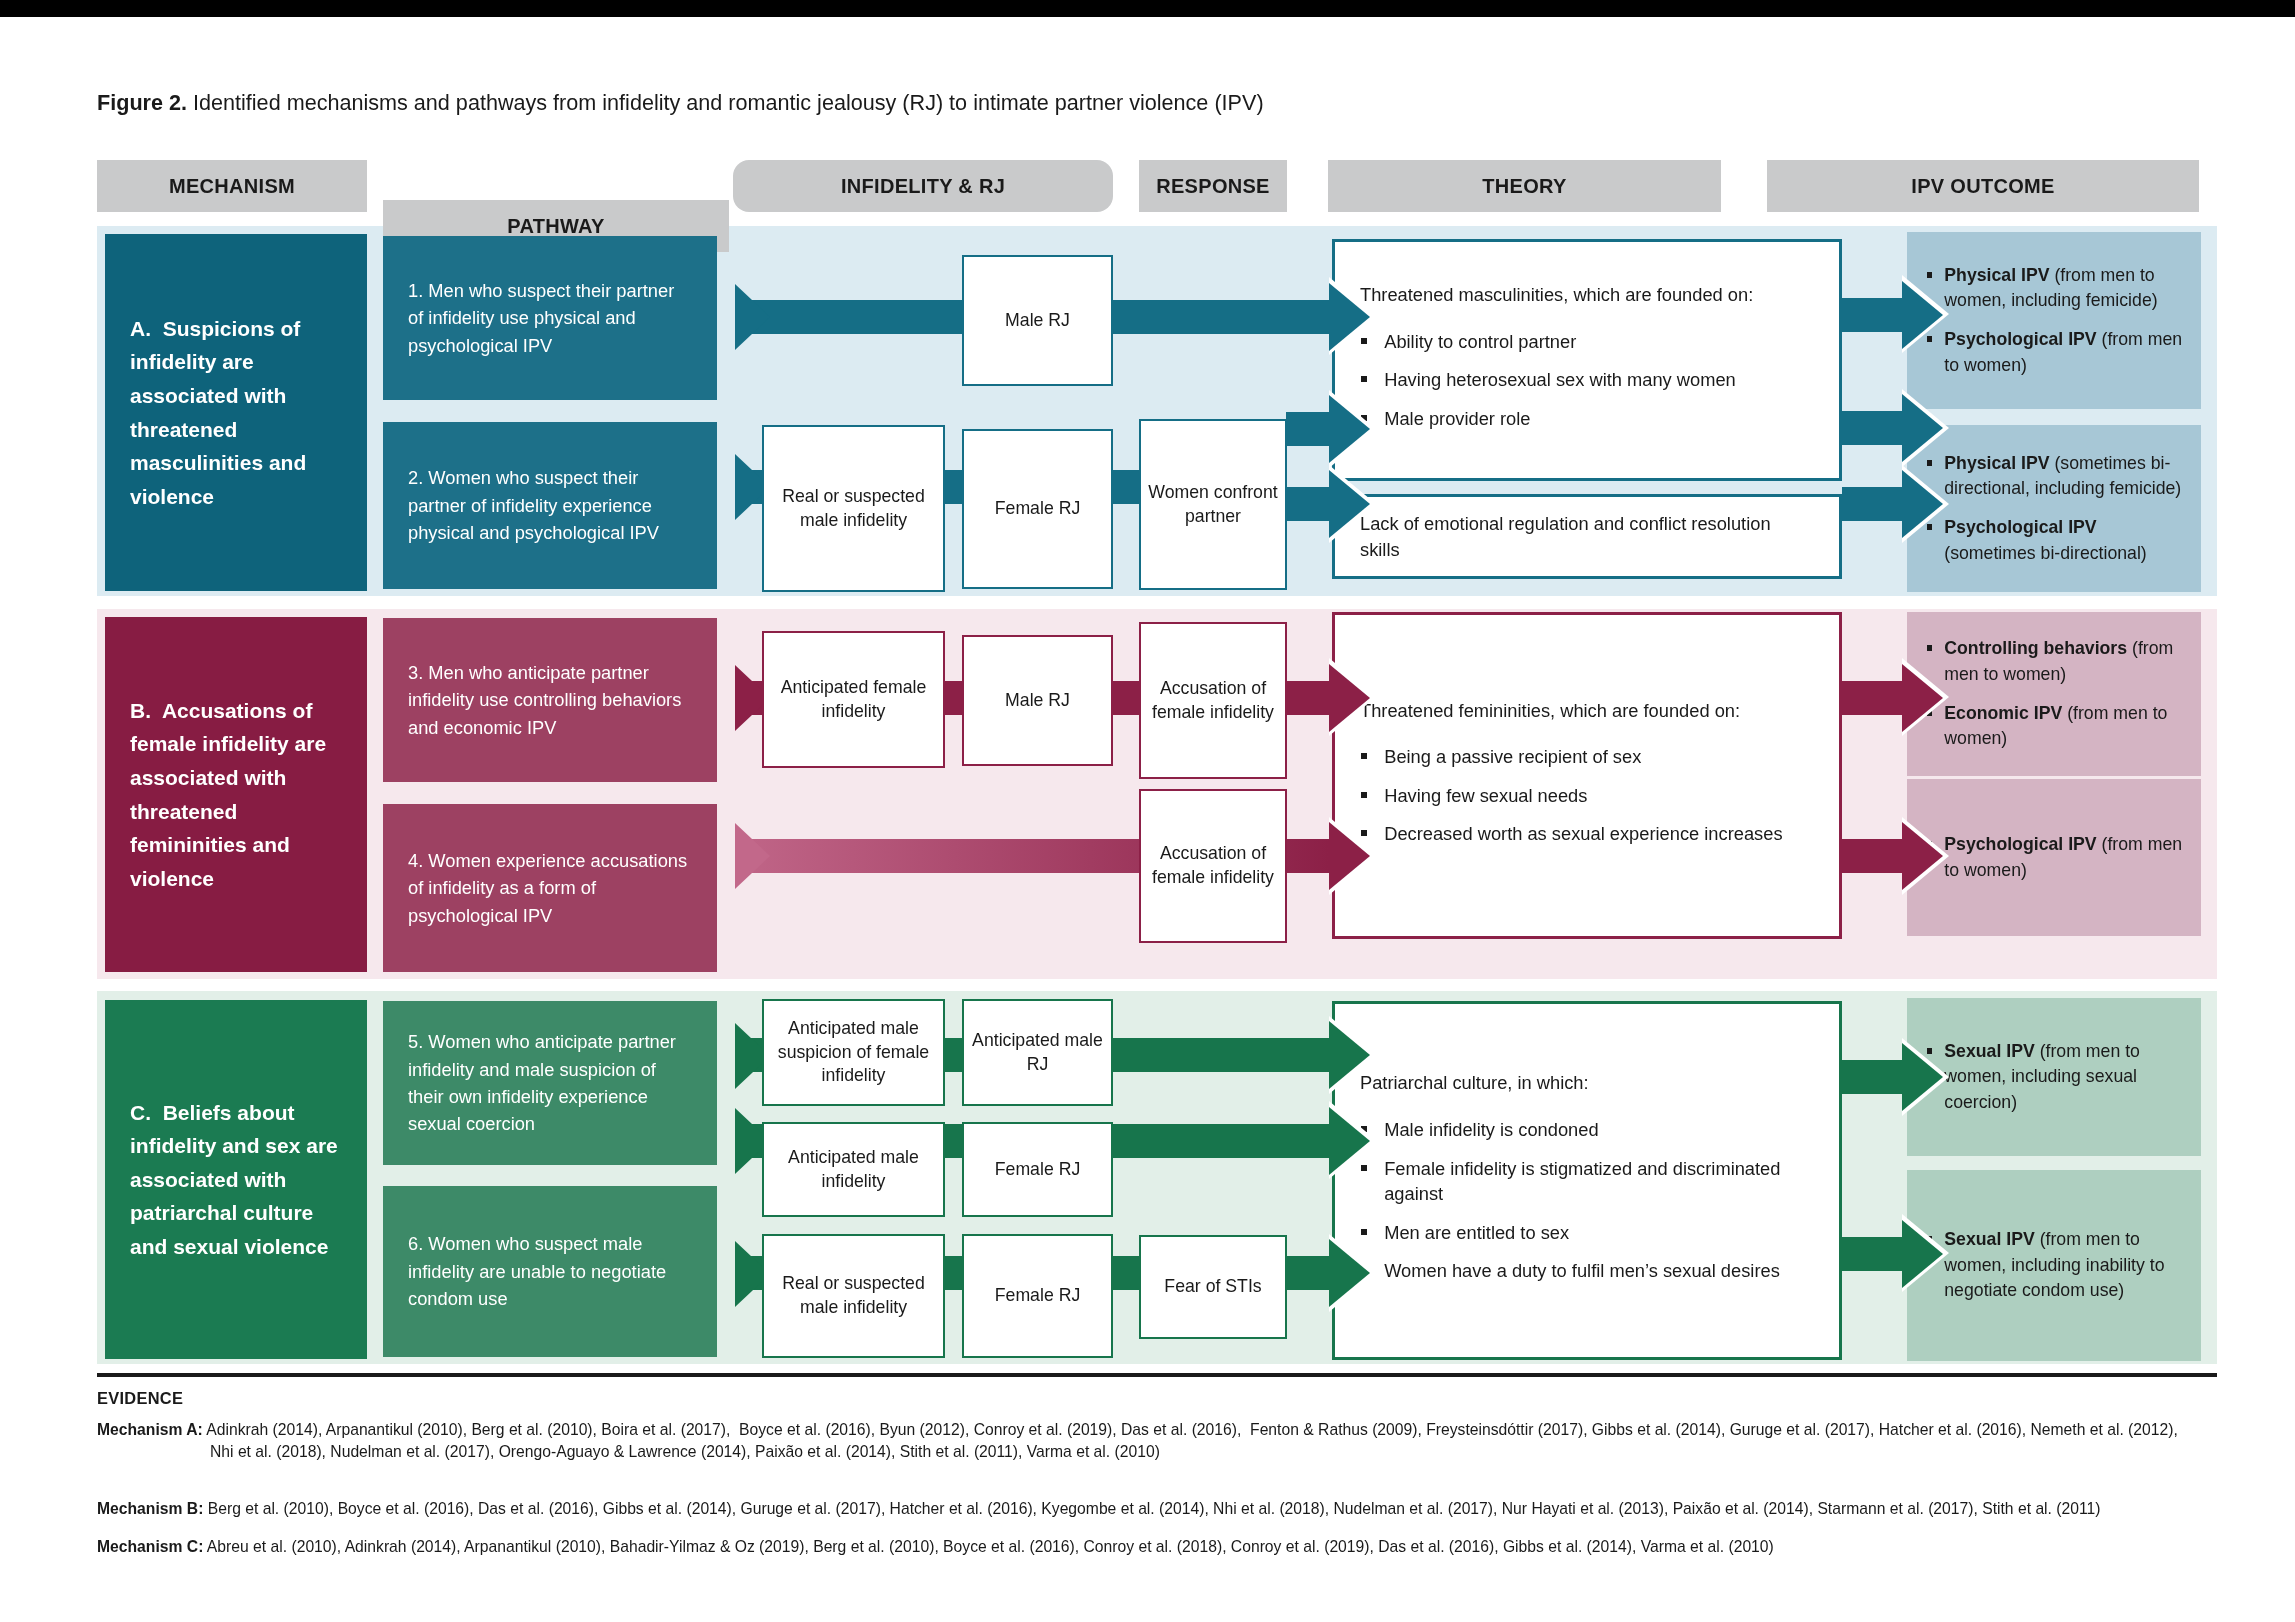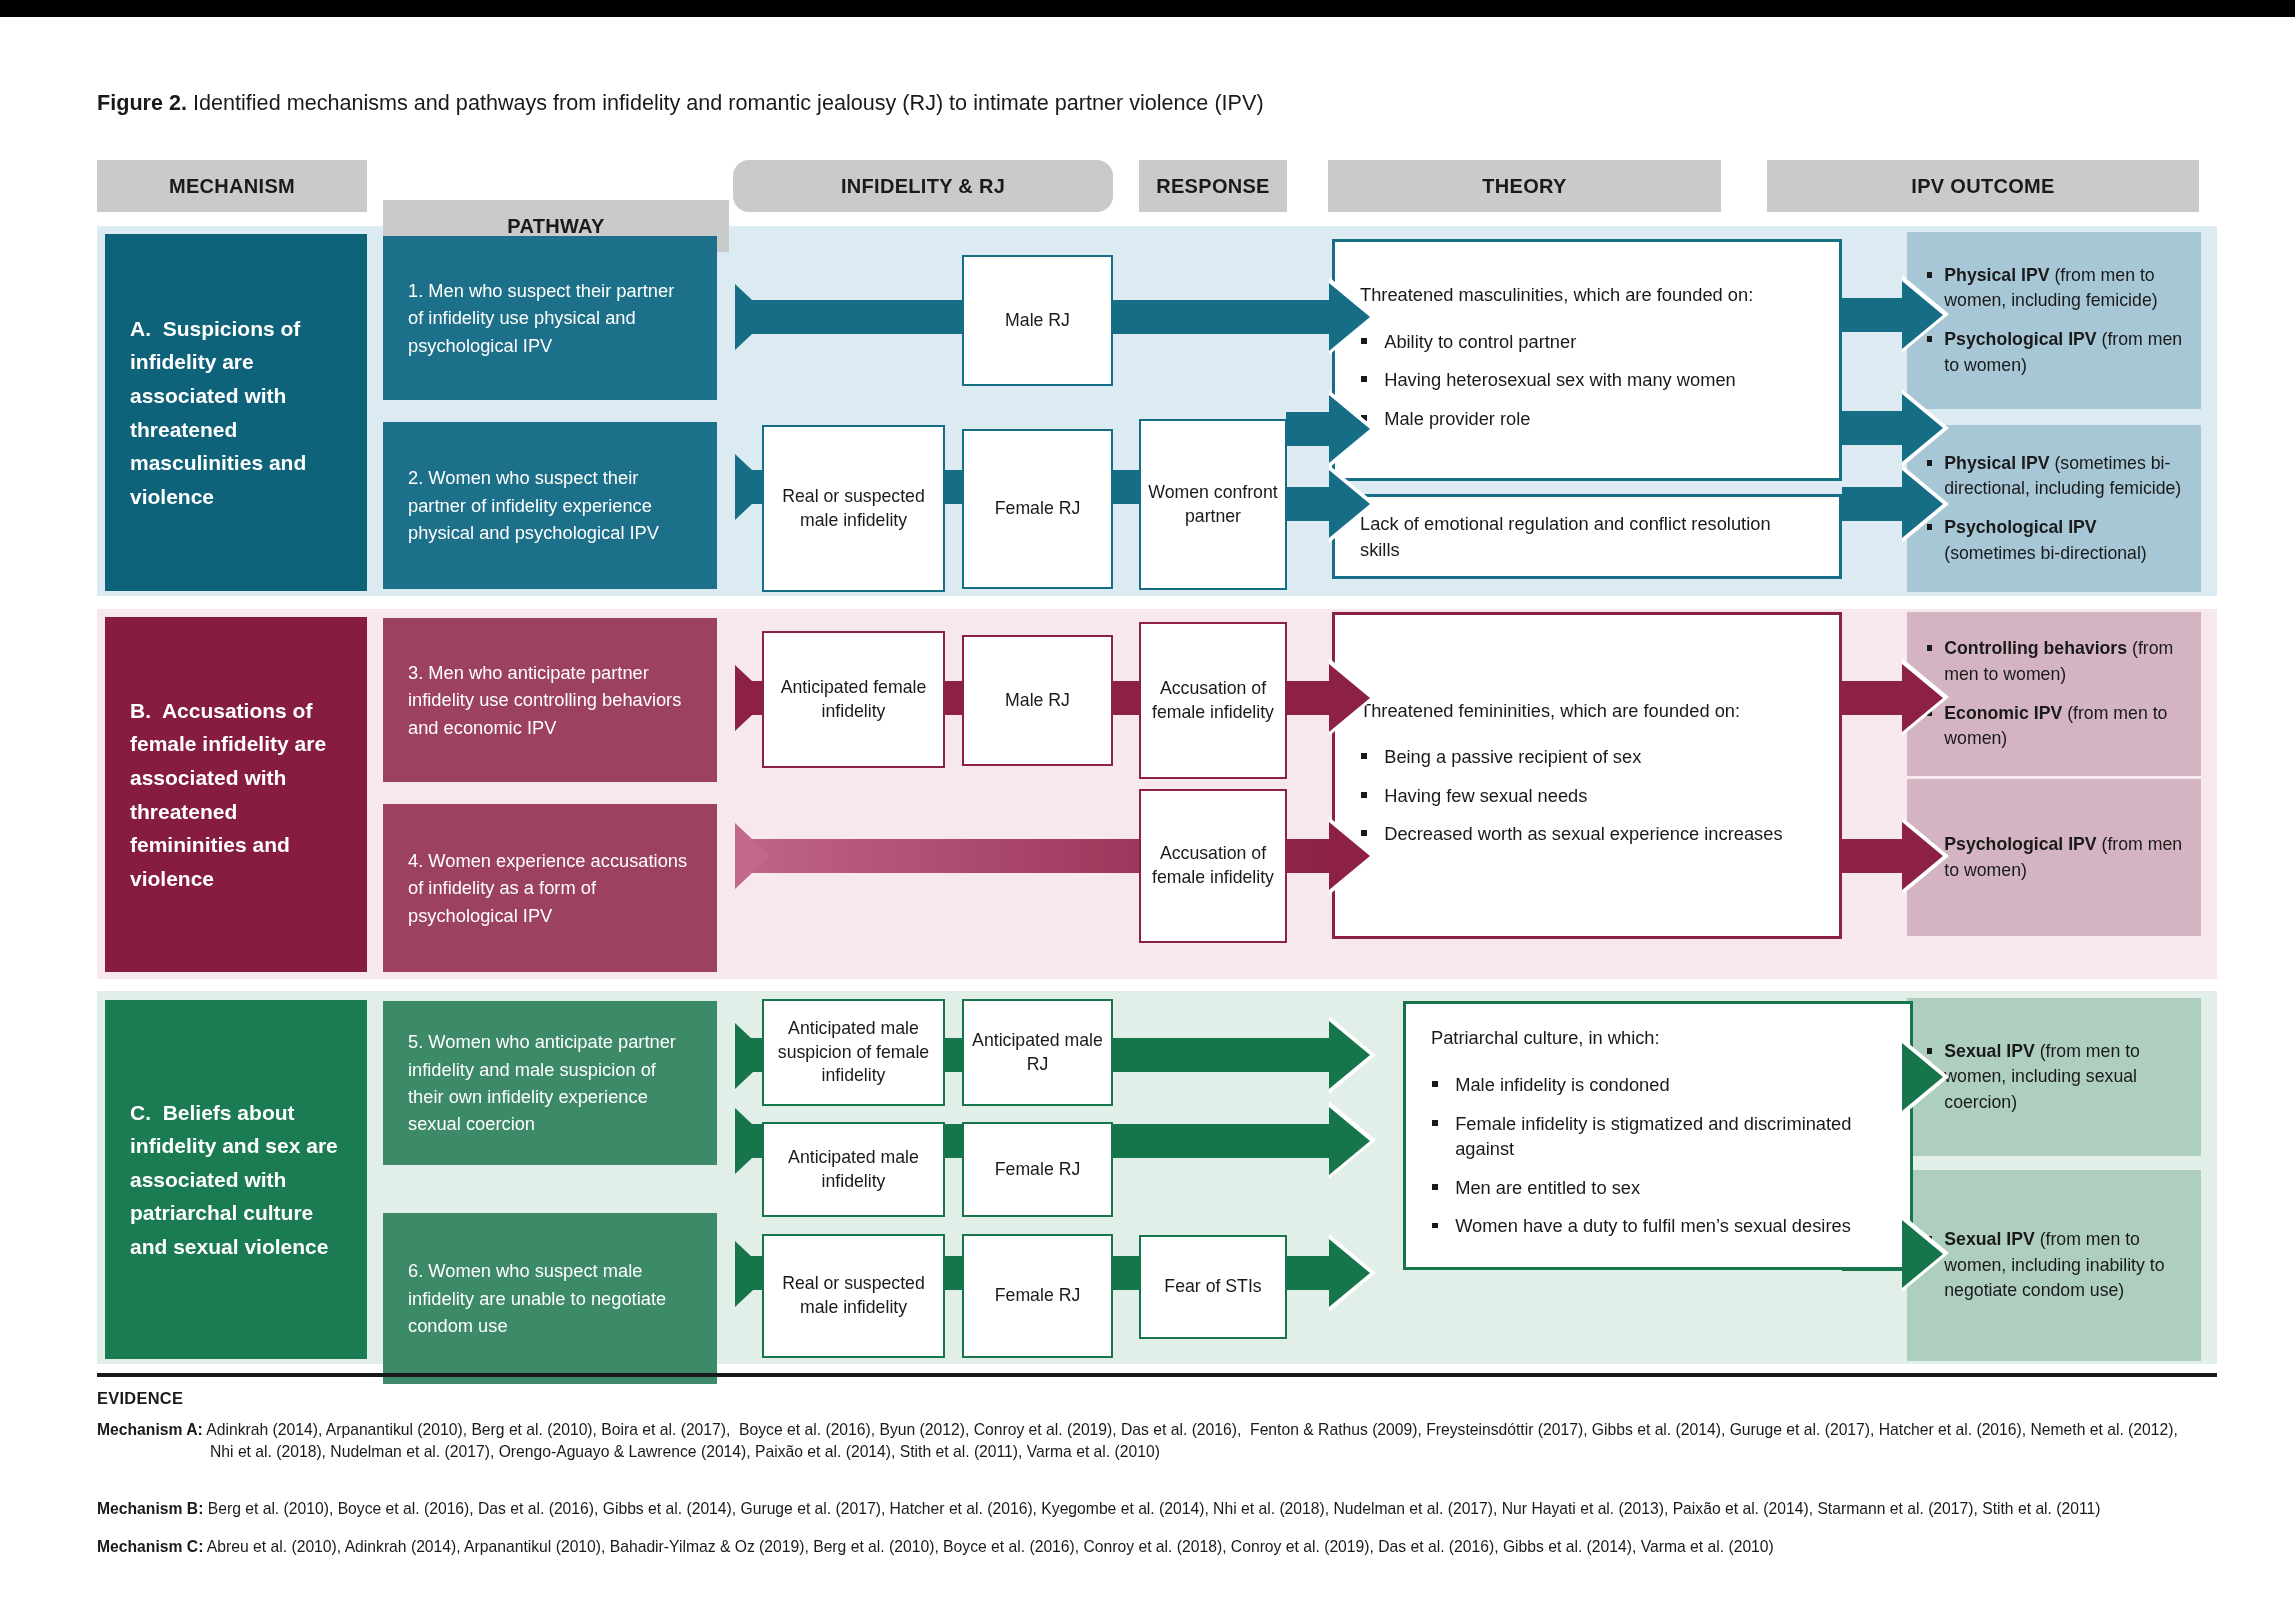--- a/index.html
+++ b/index.html
@@ -221,31 +221,31 @@
   <span class="tri headc rc" style="left:1329px;top:1107px;"></span>
   <span class="tri headw" style="left:1329px;top:1234px;"></span>
   <span class="tri headc rc" style="left:1329px;top:1239px;"></span>
   <span class="tri headw" style="left:1902px;top:1038px;"></span>
   <span class="tri headc rc" style="left:1902px;top:1043px;"></span>
   <span class="tri headw" style="left:1902px;top:1214px;"></span>
   <span class="tri headc rc" style="left:1902px;top:1220px;"></span>
 
   <div class="abs mech rc" style="left:105px;top:1000px;width:262px;height:359px;">C.&nbsp; Beliefs about infidelity and sex are associated with patriarchal culture and sexual violence</div>
   <div class="abs pathw rc" style="left:383px;top:1001px;width:334px;height:164px;">5. Women who anticipate partner infidelity and male suspicion of their own infidelity experience sexual coercion</div>
-  <div class="abs pathw rc" style="left:383px;top:1186px;width:334px;height:171px;margin-top:27px;">6. Women who suspect male infidelity are unable to negotiate condom use</div>
+  <div class="abs pathw rc" style="left:383px;top:1186px;width:334px;height:171px;">6. Women who suspect male infidelity are unable to negotiate condom use</div>
 
   <div class="abs wbox rc" style="left:762px;top:999px;width:183px;height:107px;">Anticipated male suspicion of female infidelity</div>
   <div class="abs wbox rc" style="left:962px;top:999px;width:151px;height:107px;">Anticipated male RJ</div>
   <div class="abs wbox rc" style="left:762px;top:1122px;width:183px;height:95px;">Anticipated male infidelity</div>
   <div class="abs wbox rc" style="left:962px;top:1122px;width:151px;height:95px;">Female RJ</div>
   <div class="abs wbox rc" style="left:762px;top:1234px;width:183px;height:124px;">Real or suspected male infidelity</div>
   <div class="abs wbox rc" style="left:962px;top:1234px;width:151px;height:124px;">Female RJ</div>
   <div class="abs wbox rc" style="left:1139px;top:1235px;width:148px;height:104px;">Fear of STIs</div>
 
-  <div class="abs thbox rc" style="left:1403px;top:1001px;width:510px;height:269px;">
+  <div class="abs thbox rc" style="left:1332px;top:1001px;width:510px;height:359px;">
     <p class="tintro">Patriarchal culture, in which:</p>
     <div class="tb">
         <span class="sq"></span>
         <span>Male infidelity is condoned</span>
       </div>
     <div class="tb">
         <span class="sq"></span>
         <span>Female infidelity is stigmatized and discriminated against</span>
       </div>
     <div class="tb">

